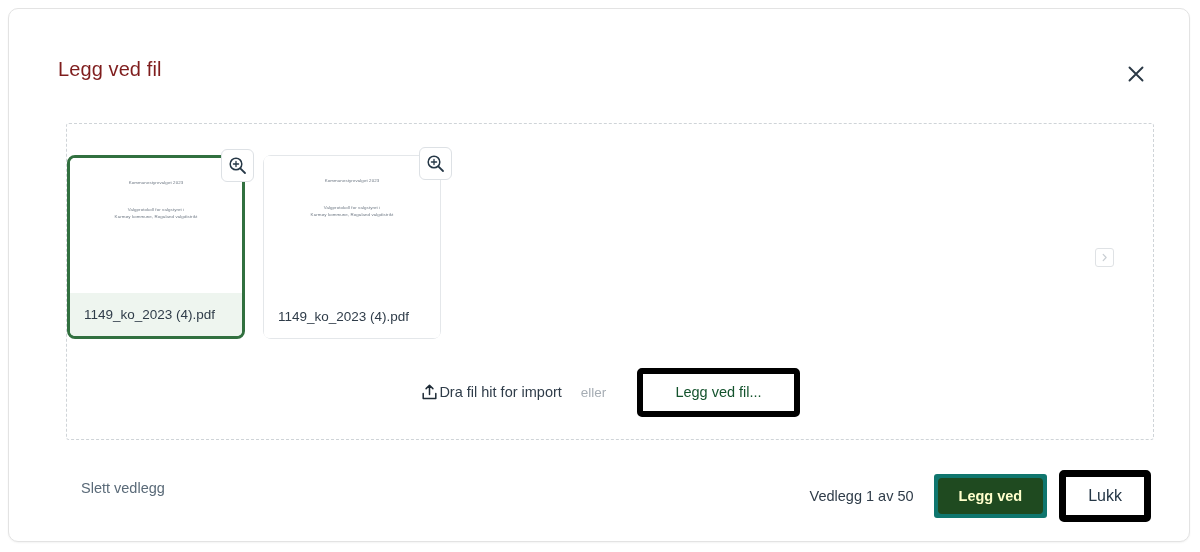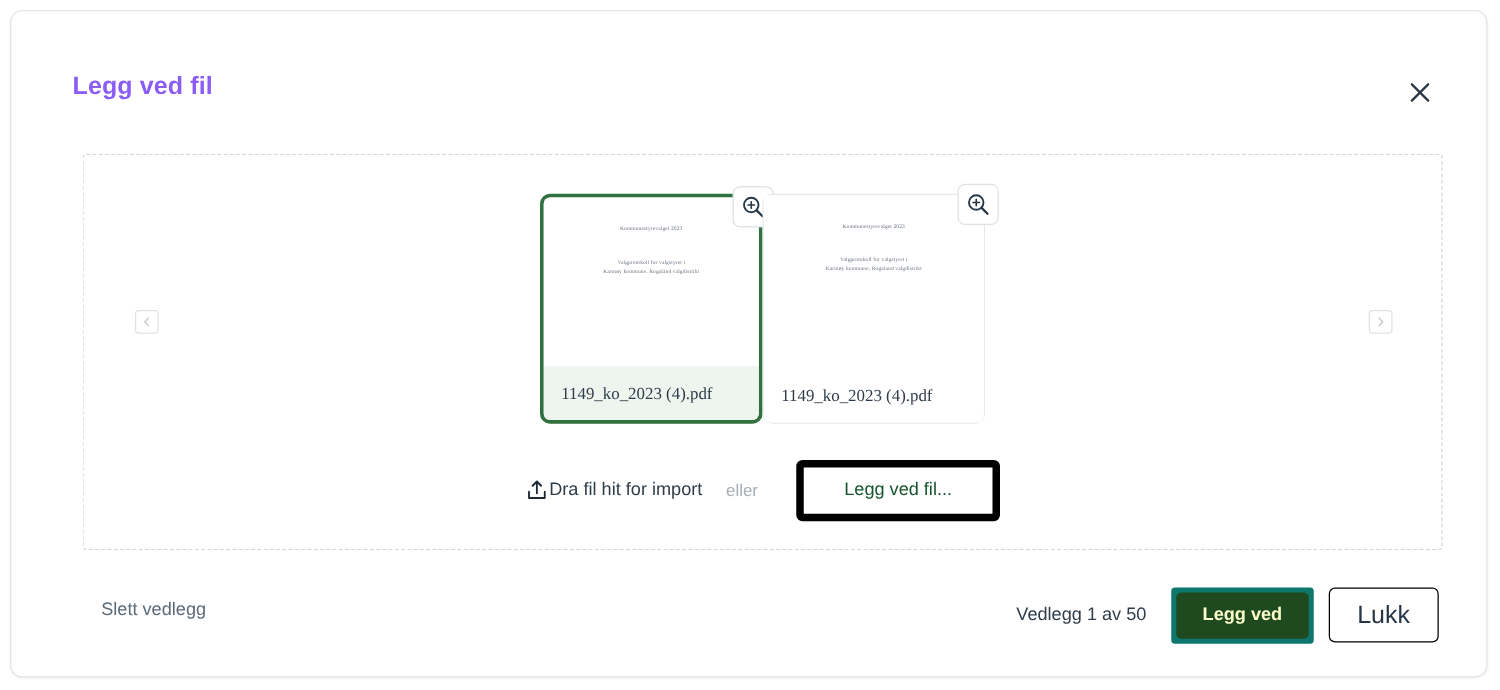--- a/index.html
+++ b/index.html
@@ -28,22 +28,22 @@
     box-shadow: 0 1px 2px rgba(0,0,0,0.05);
     box-sizing: border-box;
   }
 
   
   .dialog-title {
     position: absolute;
     left: 49px;
     top: 49px;
     font-size: 20px;
-    font-weight: bold;
-    color: #8b5cf6;
+    font-weight: normal;
+    color: #7f1d1d;
     letter-spacing: 0.1px;
   }
   .close-button {
     position: absolute;
     right: 38px;
     top: 50px;
     width: 30px;
     height: 30px;
     display: flex;
     align-items: center;
@@ -88,22 +88,21 @@
   .nav-arrow.next { left: 1028px; }
   .nav-arrow svg { display: block; }
 
   
   .thumb-strip {
     position: absolute;
     left: 0;
     right: 0;
     top: 31px;
     display: flex;
-    justify-content: center;
-    font-family: Liberation Serif, serif;
+    gap: 18px;
   }
   .thumb-card {
     position: relative;
     width: 178px;
     height: 184px;
     border-radius: 8px;
     background: #ffffff;
     box-sizing: border-box;
     display: flex;
     flex-direction: column;
@@ -243,24 +242,24 @@
     border-radius: 4px;
     font-family: "Liberation Sans", sans-serif;
     font-size: 14.5px;
     font-weight: bold;
     padding: 11px 21px;
     cursor: pointer;
     line-height: 1;
   }
   .secondary-button {
     background: #ffffff;
-    border: 1px solid #000000;
+    border: 7px solid #000000;
     border-radius: 5px;
     font-family: "Liberation Sans", sans-serif;
-    font-size: 20px;
+    font-size: 16px;
     color: #253746;
     padding: 11px 22px;
     cursor: pointer;
     line-height: 1;
   }
 </style>
 </head>
 <body>
 
 <div class="page-frame">

